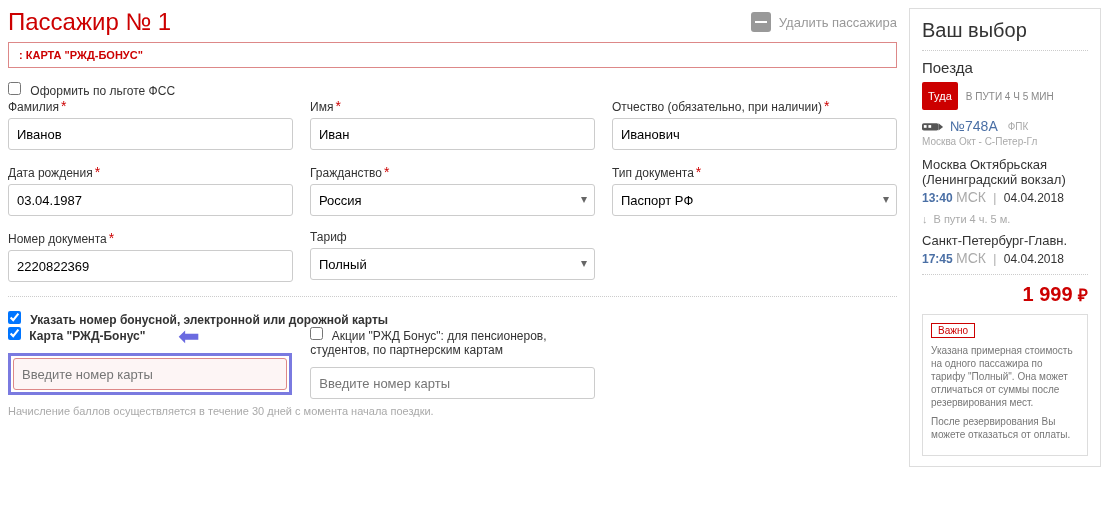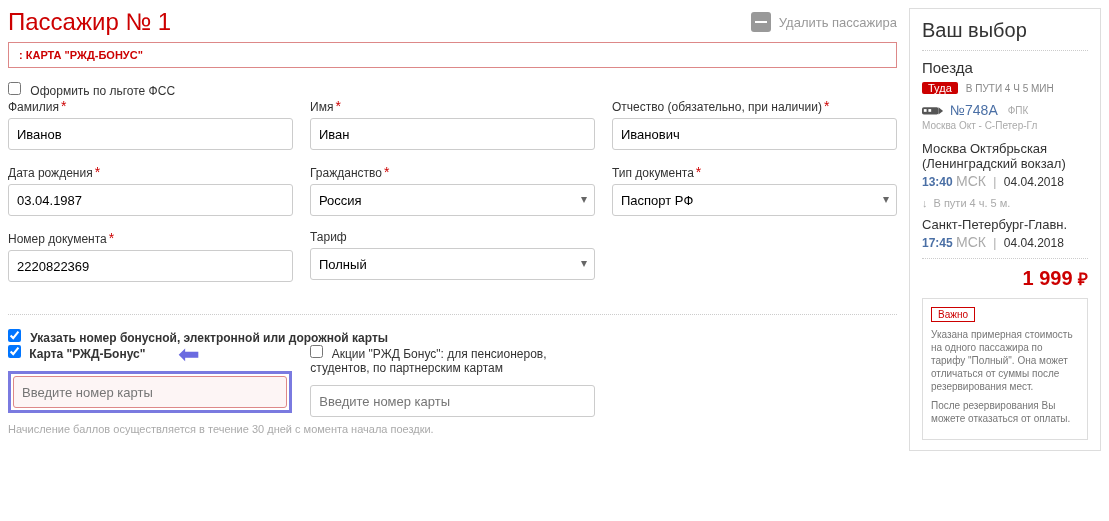--- a/index.html
+++ b/index.html
@@ -12,21 +12,21 @@
 .pass-title { color: #cc0000; font-size: 24px; font-weight: normal; }
 .del-pass { display: flex; align-items: center; gap: 8px; color: #999; font-size: 13px; cursor: pointer; }
 .del-icon { width: 20px; height: 20px; background: #999; border-radius: 3px; position: relative; }
 .del-icon::before { content: ""; position: absolute; top: 9px; left: 4px; width: 12px; height: 2px; background: #fff; }
 
 .bonus-banner { border: 1px solid #d88; background: #fff; padding: 6px 10px; color: #cc0000; font-weight: bold; font-size: 11px; margin-bottom: 14px; }
 
 .fss-row { margin-bottom: 14px; font-size: 12px; }
 .fss-row input { margin-right: 6px; }
 
-.form-grid { display: grid; grid-template-columns: 1fr 1fr 1fr; gap: 14px 17px; margin-bottom: 32px; }
+.form-grid { display: grid; grid-template-columns: 1fr 1fr 1fr; gap: 14px 17px; margin-bottom: 14px; }
 .form-col { display: flex; flex-direction: column; }
 .form-label { font-size: 12px; margin-bottom: 4px; }
 .req { color: #cc0000; font-size: 14px; margin-left: 2px; }
 
 .text-input, .sel { width: 100%; height: 32px; border: 1px solid #ccc; border-radius: 3px; padding: 0 8px; font-size: 13px; background: #fff; }
 .sel { appearance: none; background: #fff; padding-right: 24px; }
 .sel-wrap { position: relative; }
 .sel-wrap::after { content: "▾"; position: absolute; right: 8px; top: 8px; color: #666; pointer-events: none; font-size: 12px; }
 
 .hr { border: 0; border-top: 1px dotted #ccc; margin: 8px 0 14px; }
@@ -41,21 +41,21 @@
 .bonus-input-wrap { position: relative; }
 .highlight-border { border: 3px solid #7a7ae0; padding: 2px; }
 .highlight-border .text-input { border-color: #d88; background: #fdf5f5; }
 .arrow-annot { position: absolute; left: 170px; top: -6px; color: #6a6ae0; font-size: 26px; }
 .note { color: #aaa; font-size: 11px; margin-top: 6px; }
 
 .your-choice { border: 1px solid #ddd; padding: 10px 12px; }
 .choice-title { font-size: 20px; margin-bottom: 8px; }
 .choice-sub { font-size: 15px; margin-bottom: 6px; }
 .dir-row { display: flex; align-items: center; gap: 8px; font-size: 11px; margin-bottom: 8px; }
-.badge-tuda { background: #cc0000; color: #fff; padding: 0 6px; border-radius: 2px; font-size: 11px; }
+.badge-tuda { background: #cc0000; color: #fff; padding: 8px 6px; border-radius: 2px; font-size: 11px; }
 .travel-time { color: #888; font-size: 10px; text-transform: uppercase; }
 .train-row { display: flex; align-items: center; gap: 6px; margin-bottom: 2px; }
 .train-icon { width: 22px; height: 14px; }
 .train-num { color: #4a6fa5; font-size: 14px; }
 .train-type { color: #aaa; font-size: 10px; margin-left: 4px; }
 .route-small { color: #aaa; font-size: 10px; margin-bottom: 10px; }
 .station { font-size: 13px; margin: 6px 0 2px; }
 .time-row { font-size: 12px; margin-bottom: 6px; }
 .time-blue { color: #4a6fa5; font-weight: bold; }
 .time-msk { color: #aaa; font-size: 14px; }

